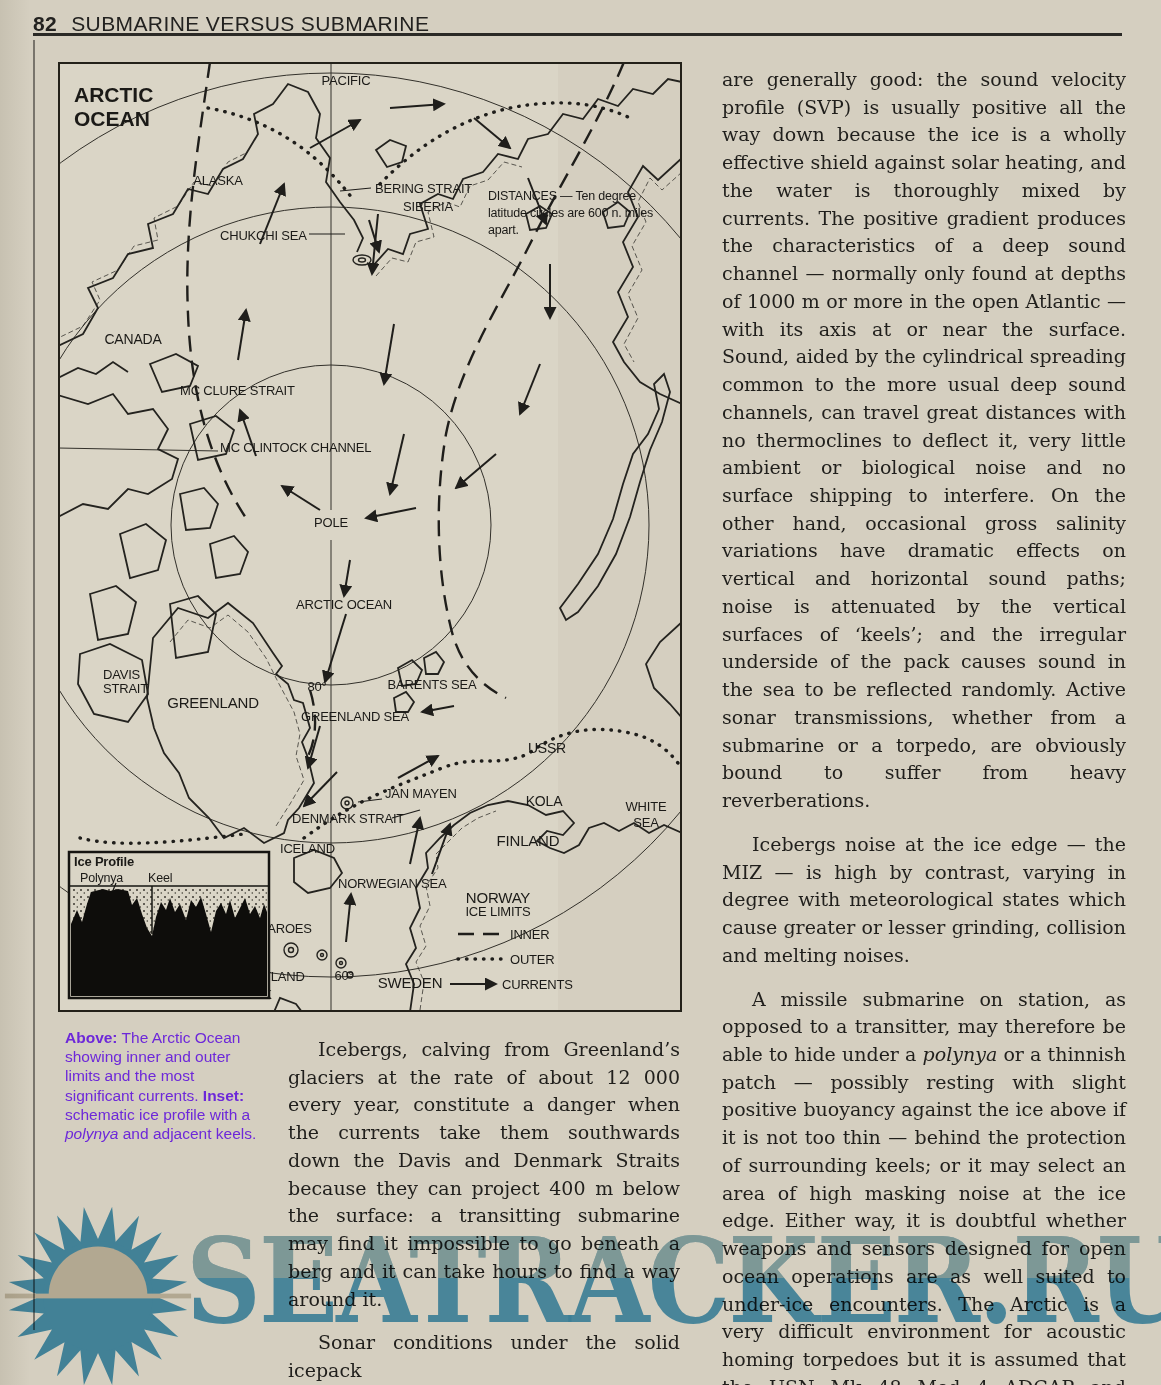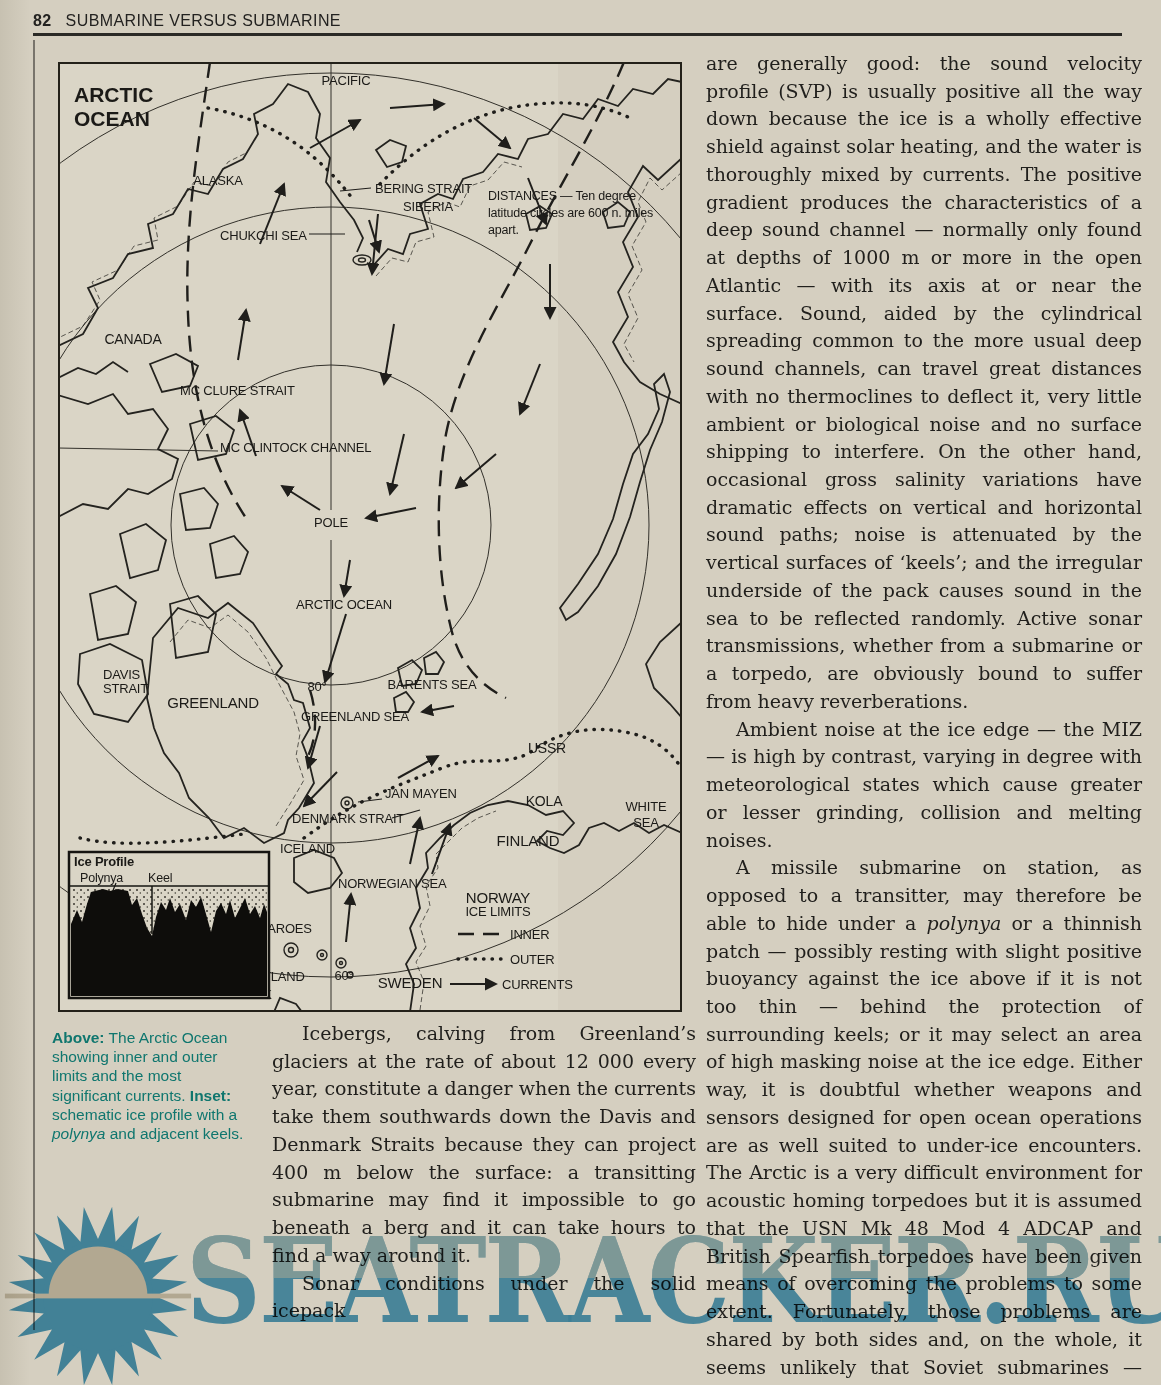--- a/index.html
+++ b/index.html
@@ -1,46 +1,46 @@
 <!DOCTYPE html>
 <html><head>
 <meta charset="utf-8">
 <style>
   html,body{margin:0;padding:0;}
   .page{position:relative;width:1161px;height:1385px;background:#d5cfc0;overflow:hidden;
         font-family:"Liberation Sans",sans-serif;color:#232220;}
   .page::before{content:"";position:absolute;left:0;top:0;width:30px;height:100%;
         background:linear-gradient(90deg,#c7c1b1,#d5cfc0);}
-  .hdr{position:absolute;top:12px;left:33px;font-size:16px;letter-spacing:.4px;white-space:nowrap;}
+  .hdr{position:absolute;top:12px;left:33px;font-size:21px;letter-spacing:.4px;white-space:nowrap;}
   .hdr .num{font-weight:700;margin-right:14px;}
   .hrule{position:absolute;top:33px;left:33px;width:1089px;height:2.5px;background:#2b2a26;}
   .vline{position:absolute;top:40px;left:33px;width:1.5px;height:1290px;background:rgba(45,43,38,.55);}
   .mapbox{position:absolute;left:58px;top:62px;width:500px;height:950px;background:#dad5c6;}
   .mapbox svg{display:block;}
   
   .coast path, .coast polyline{fill:none;stroke:#24231f;stroke-width:1.8;stroke-linejoin:miter;}
   .coast .ct{stroke-width:.9;stroke-dasharray:5 3;opacity:.8;}
   .grid{stroke:#32302a;stroke-width:1;fill:none;}
   .arr{stroke:#1f1e1b;stroke-width:2;fill:none;}
   .dashl{stroke:#1f1e1b;stroke-width:2.4;fill:none;stroke-dasharray:16 9;}
   .dotl{stroke:#1f1e1b;stroke-width:3.4;fill:none;stroke-dasharray:.5 8;stroke-linecap:round;}
   .ml{font-family:"Liberation Sans",sans-serif;font-size:13px;fill:#1b1a17;letter-spacing:-.2px;}
   .ml.big{font-size:15px;}
   .ml.med{font-size:14px;}
   .ml.sm{font-size:12.5px;}
   .ml.ttl{font-size:21px;font-weight:700;letter-spacing:0;}
   .ml.b{font-weight:700;}
   .mid{text-anchor:middle;}
   
-  .caption{position:absolute;left:52px;top:1028px;width:200px;font-size:15.5px;line-height:1.24;color:#0f766e;}
+  .caption{position:absolute;left:65px;top:1028px;width:200px;font-size:15.5px;line-height:1.24;color:#6d28d9;}
   .caption b{font-weight:700;}
   .caption i{font-style:italic;}
   .col{position:absolute;text-align:justify;font-family:"DejaVu Serif","Liberation Serif",serif;
        font-size:19px;line-height:1.46;color:#201f1c;}
-  .col p{margin:0;text-indent:30px;}
+  .col p{margin:16px;text-indent:30px;}
   .col p.ni{text-indent:0;}
   .col i{font-style:italic;}
   .col-mid{left:272px;top:1020px;width:424px;}
   .col-right{left:706px;top:50px;width:436px;}
   
   .wm{position:absolute;left:0;top:1195px;width:1161px;height:190px;mix-blend-mode:multiply;pointer-events:none;}
   .wm-text{position:absolute;left:186px;top:26px;font-family:"DejaVu Serif",serif;font-weight:700;
            font-size:106px;letter-spacing:-2px;line-height:1;white-space:nowrap;
            transform:scale(.98,1.12);transform-origin:left top;color:rgba(73,156,199,.92);}
   .wm-text.half{color:rgba(214,209,196,.5);clip-path:inset(0 0 52% 0);}
@@ -239,21 +239,21 @@
     <b>Above:</b><span> The Arctic Ocean showing inner and outer limits and the most significant currents. </span><b>Inset:</b><span> schematic ice profile with a </span><i>polynya</i><span> and adjacent keels.</span>
   </div>
 
   <div class="col col-mid">
     <p>Icebergs, calving from Greenland’s glaciers at the rate of about 12 000 every year, constitute a danger when the currents take them southwards down the Davis and Denmark Straits because they can project 400 m below the surface: a transitting submarine may find it impossible to go beneath a berg and it can take hours to find a way around it.</p>
     <p>Sonar conditions under the solid icepack</p>
   </div>
 
   <div class="col col-right">
     <p class="ni">are generally good: the sound velocity profile (SVP) is usually positive all the way down because the ice is a wholly effective shield against solar heating, and the water is thoroughly mixed by currents. The positive gradient produces the characteristics of a deep sound channel — normally only found at depths of 1000 m or more in the open Atlantic — with its axis at or near the surface. Sound, aided by the cylindrical spreading common to the more usual deep sound channels, can travel great distances with no thermoclines to deflect it, very little ambient or biological noise and no surface shipping to interfere. On the other hand, occasional gross salinity variations have dramatic effects on vertical and horizontal sound paths; noise is attenuated by the vertical surfaces of ‘keels’; and the irregular underside of the pack causes sound in the sea to be reflected randomly. Active sonar transmissions, whether from a submarine or a torpedo, are obviously bound to suffer from heavy reverberations.</p>
-    <p>Ambient noise at the ice edge — the MIZ — is high by contrast, varying in degree with meteorological states which cause greater or lesser grinding, collision and melting noises.</p>
+    <p>Icebergs noise at the ice edge — the MIZ — is high by contrast, varying in degree with meteorological states which cause greater or lesser grinding, collision and melting noises.</p>
     <p><span>A missile submarine on station, as opposed to a transitter, may therefore be able to hide under a </span><i>polynya</i><span> or a thinnish patch — possibly resting with slight positive buoyancy against the ice above if it is not too thin — behind the protection of surrounding keels; or it may select an area of high masking noise at the ice edge. Either way, it is doubtful whether weapons and sensors designed for open ocean operations are as well suited to under-ice encounters. The Arctic is a very difficult environment for acoustic homing torpedoes but it is assumed that the USN Mk 48 Mod 4 ADCAP and British Spearfish torpedoes have been given means of overcoming the problems to some extent. Fortunately, those problems are shared by both sides and, on the whole, it seems unlikely that Soviet submarines — which are generally on the defensive in the Arctic — have any better ASW equipment than their Western counterparts. However, it could be that some Soviet submarine computer software is specifically designed for dealing with the difficulties.</span></p>
 
   </div>
 
   <div class="wm">
     <svg class="wm-sun" width="192" height="190" viewBox="-100 -100 200 200">
       <g transform="rotate(9)">
         <path fill="#4f9fc8" d="M59.3,9.4 L90.3,29.4 53.5,27.2 76.9,55.8 42.4,42.4 55.8,76.9 27.2,53.5 29.4,90.3 9.4,59.3 0,95 -9.4,59.3 -29.4,90.3 -27.2,53.5 -55.8,76.9 -42.4,42.4 -76.9,55.8 -53.5,27.2 -90.3,29.4 -59.3,9.4 -95,0 -59.3,-9.4 -90.3,-29.4 -53.5,-27.2 -76.9,-55.8 -42.4,-42.4 -55.8,-76.9 -27.2,-53.5 -29.4,-90.3 -9.4,-59.3 0,-95 9.4,-59.3 29.4,-90.3 27.2,-53.5 55.8,-76.9 42.4,-42.4 76.9,-55.8 53.5,-27.2 90.3,-29.4 59.3,-9.4 95,0 Z"></path>
       </g>
       <circle r="58" fill="#4f9fc8"></circle>

